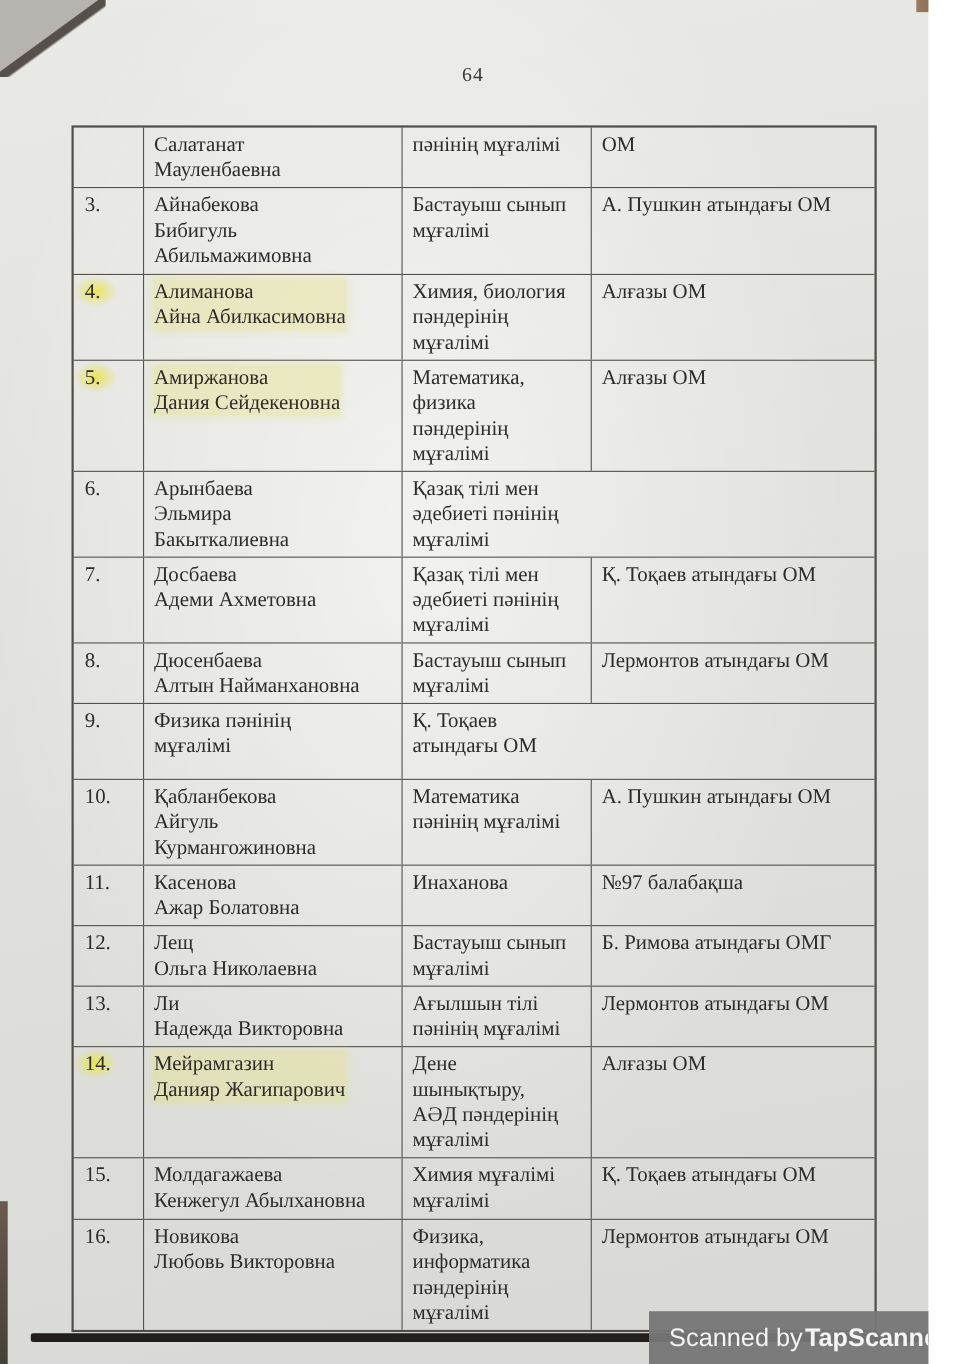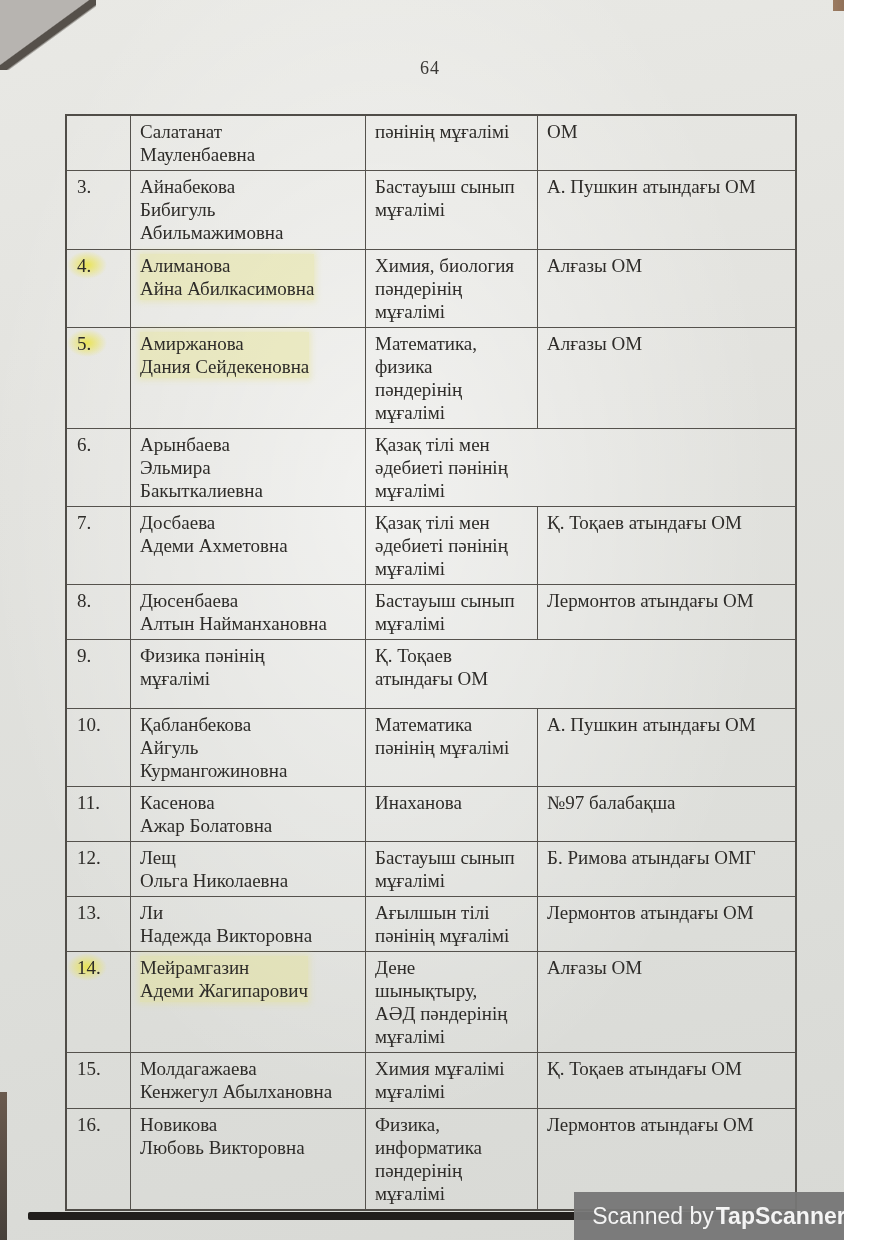--- a/index.html
+++ b/index.html
@@ -48,21 +48,21 @@
   }
   .td:last-child{border-right:none;}
   .td.num{padding-left:10px;}
   .nm{display:inline-block;}
   .tr.hl .td.num{
     background:radial-gradient(ellipse 20px 14px at 20px 15px, rgba(235,228,70,.9), rgba(235,228,70,0) 100%);
   }
   .tr.hl .nm{background:rgba(230,226,130,.38); box-shadow:0 0 6px 2px rgba(230,226,130,.38);}
   
   .badge{
-    position:absolute; left:574px; top:1192px; width:290px; height:48px;
+    position:absolute; left:590px; top:1192px; width:290px; height:48px;
     background:rgba(118,118,118,.95); display:flex; align-items:center; justify-content:center;
     font-family:"Liberation Sans", sans-serif; font-size:23px; color:#f4f4f4; gap:2px;
   }
   .badge b{font-weight:bold;}
 </style>
 </head>
 <body>
 
 <div id="scan">
 
@@ -183,21 +183,21 @@
       <div class="td name"><span class="nm">Ли
 Надежда Викторовна</span></div>
       <div class="td role">Ағылшын тілі
 пәнінің мұғалімі</div>
       <div class="td school">Лермонтов атындағы ОМ</div>
     </div>
 
     <div class="tr hl" style="min-height:83px">
       <div class="td num">14.</div>
       <div class="td name"><span class="nm">Мейрамгазин
-Адеми Жагипарович</span></div>
+Данияр Жагипарович</span></div>
       <div class="td role">Дене
 шынықтыру,
 АӘД пәндерінің
 мұғалімі</div>
       <div class="td school">Алғазы ОМ</div>
     </div>
 
     <div class="tr" style="min-height:55px">
       <div class="td num">15.</div>
       <div class="td name"><span class="nm">Молдагажаева

